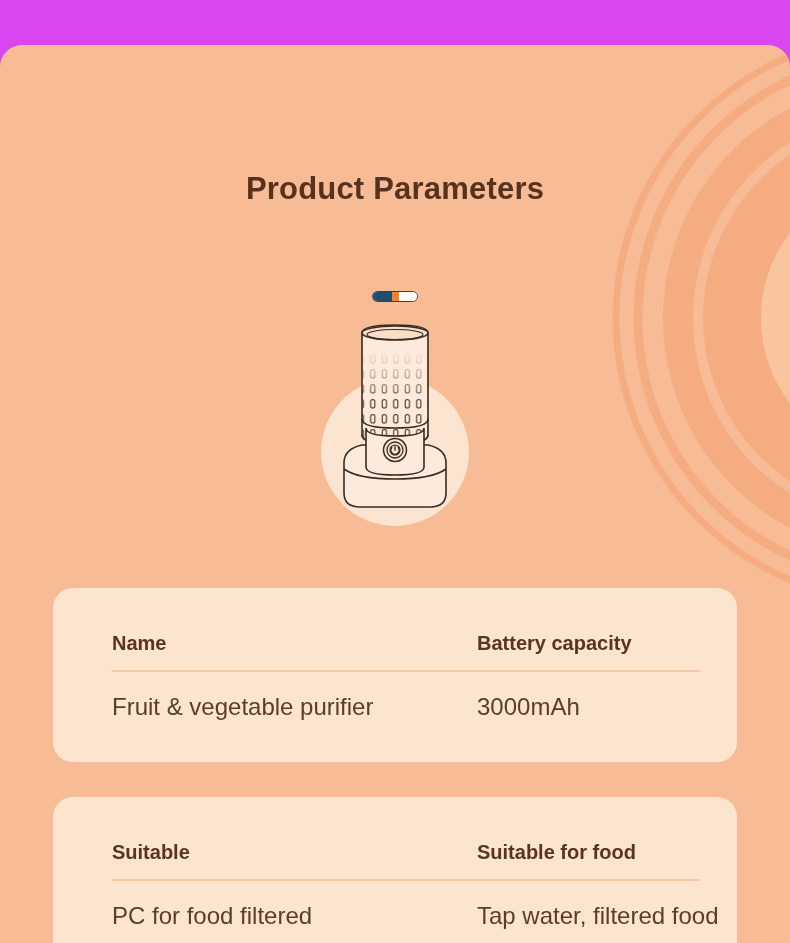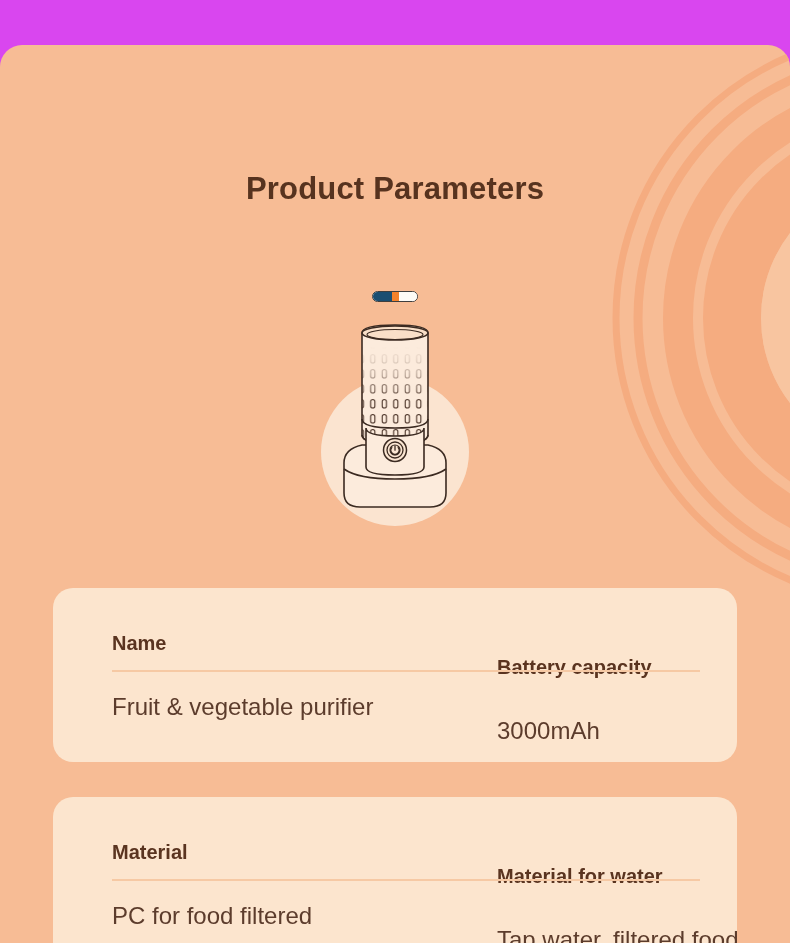--- a/index.html
+++ b/index.html
@@ -104,21 +104,21 @@
     width: 684px;
   }
   .head-row { top: 44px; }
   .val-row  { top: 105px; }
 
   .cell {
     position: absolute;
     white-space: nowrap;
   }
   .col-1 { left: 59px; }
-  .col-2 { left: 444px; margin-top: 24px; }
+  .col-2 { left: 424px; }
 
   .head-cell {
     font-size: 20px;
     font-weight: bold;
     color: #5A3420;
     text-align: center;
   }
   .val-cell {
     font-size: 24px;
     font-weight: normal;
@@ -235,22 +235,22 @@
       </div>
       <div class="divider"></div>
       <div class="row val-row">
         <div class="cell col-1 val-cell">Fruit &amp; vegetable purifier</div>
         <div class="cell col-2 val-cell">3000mAh</div>
       </div>
     </div>
 
     <div class="card card-2">
       <div class="row head-row">
-        <div class="cell col-1 head-cell">Material</div>
-        <div class="cell col-2 head-cell">Material for water</div>
+        <div class="cell col-1 head-cell">Suitable</div>
+        <div class="cell col-2 head-cell">Suitable for food</div>
       </div>
       <div class="divider"></div>
       <div class="row val-row">
         <div class="cell col-1 val-cell">PC for food filtered</div>
         <div class="cell col-2 val-cell">Tap water, filtered food</div>
       </div>
     </div>
 
   </div>
 </div>

